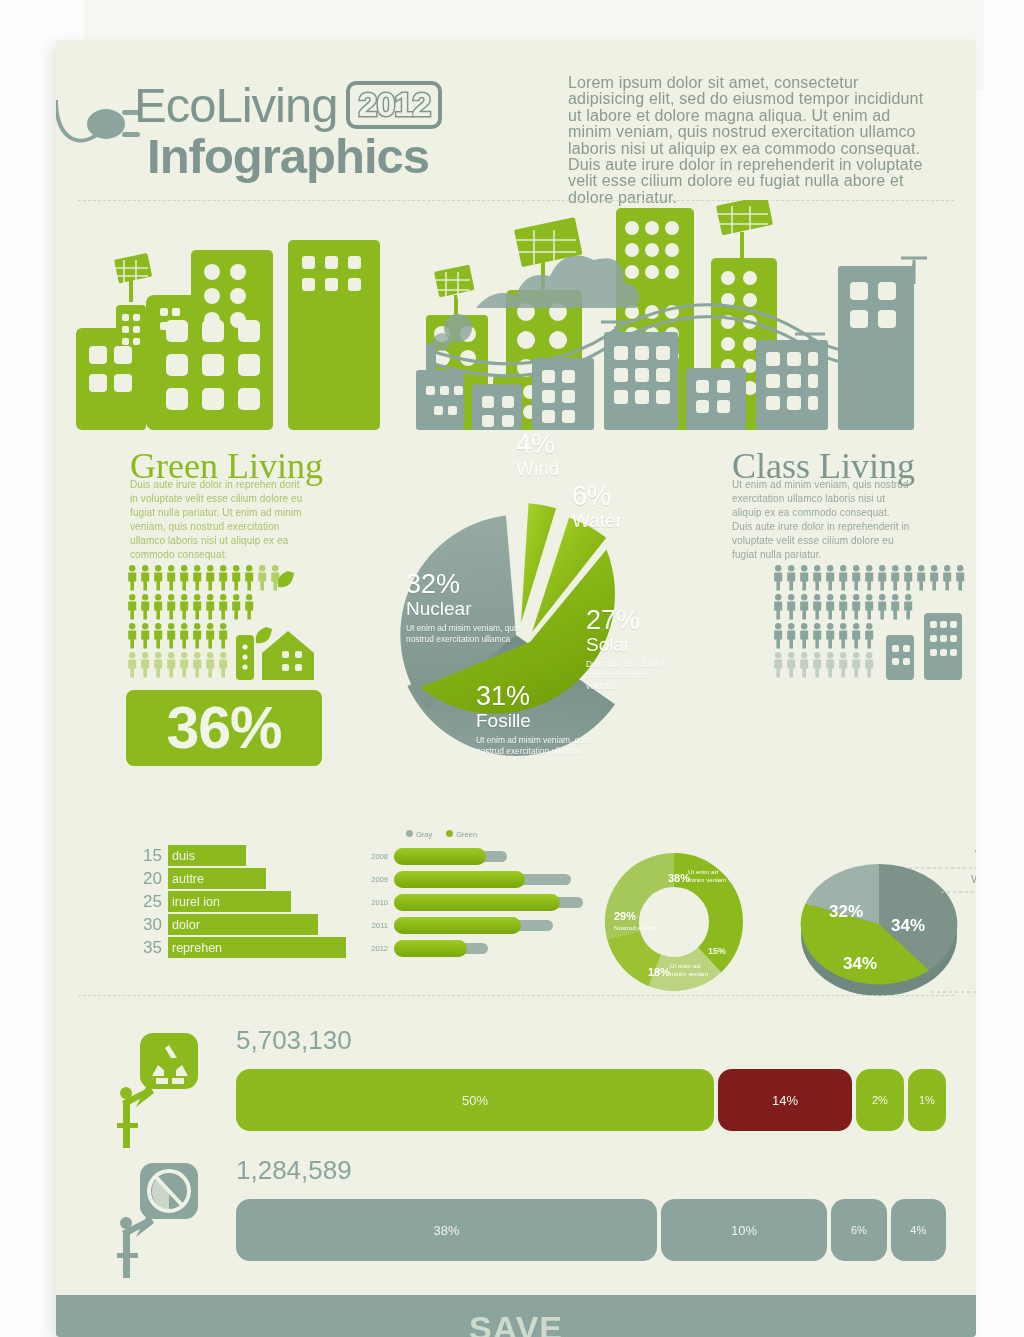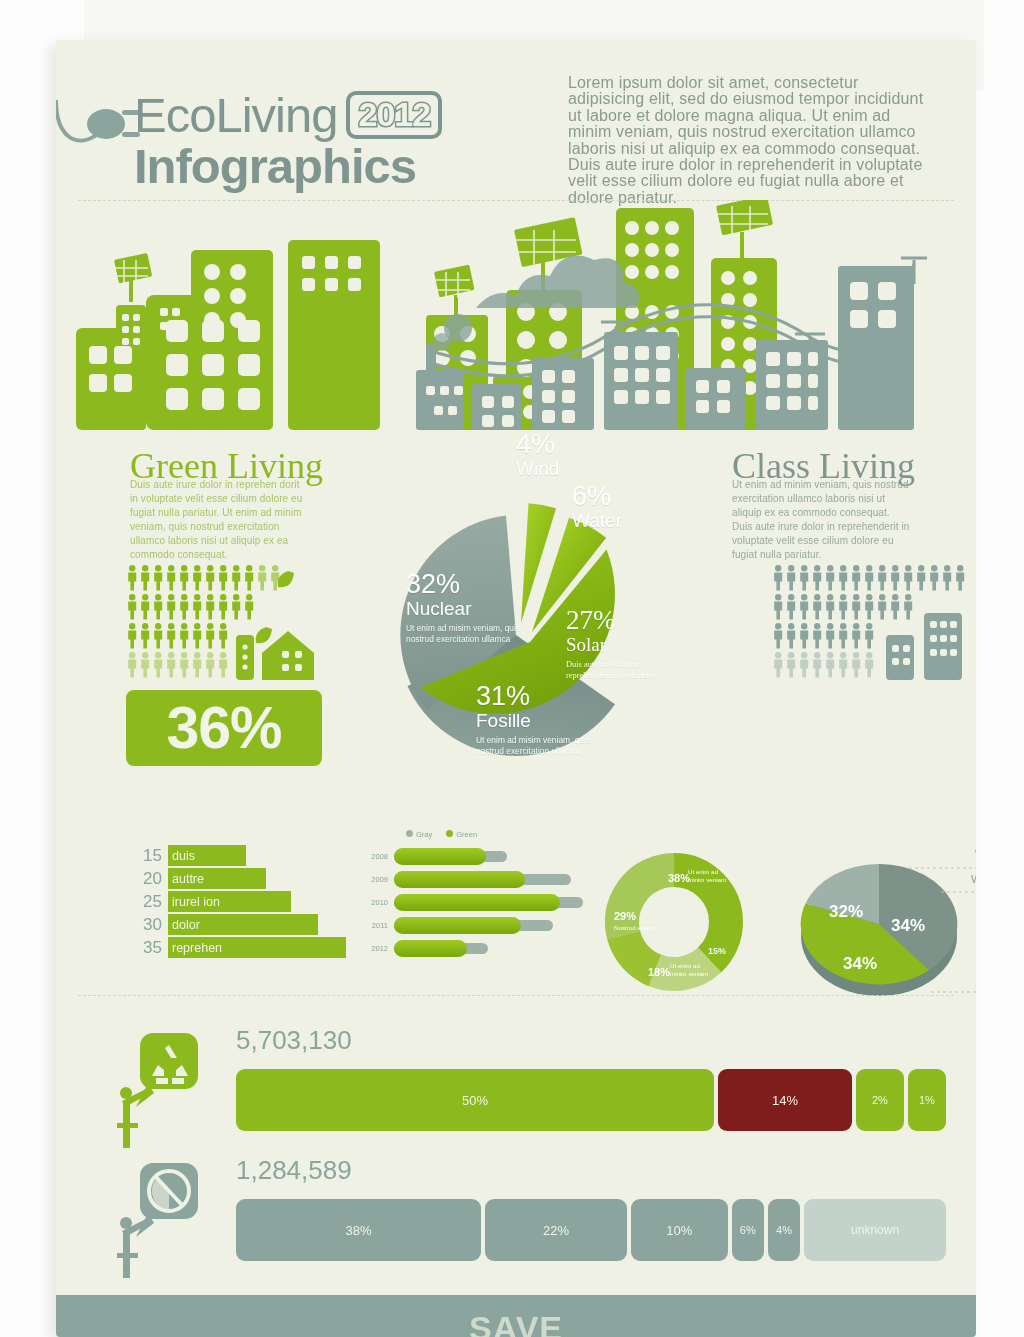--- a/index.html
+++ b/index.html
@@ -20,21 +20,21 @@
     width: 920px; height: 1297px;
     background: #eef1e4;
     border-radius: 4px;
     box-shadow: -6px 4px 14px rgba(120,130,110,.18);
     overflow: hidden;
   }
 
   
   .header { position:absolute; left:0; top:0; width:100%; height:155px; }
   .plug { position:absolute; left:-2px; top:48px; width:120px; height:70px; }
-  .title-wrap { position:absolute; left:78px; top:48px; }
+  .title-wrap { position:absolute; left:78px; top:38px;text-align:center; }
   .t1 { font-size: 49px; font-weight: 400; color:#7e968f; letter-spacing:-1px; line-height:54px;
         display:flex; align-items:center; }
   .t2 { font-size: 49px; font-weight: 700; color:#7e968f; letter-spacing:-1px; line-height:52px; margin-top:-2px;}
   .year-box { display:inline-block; border:4px solid #7e968f; border-radius:10px;
               padding:0px 8px 2px 8px; font-size:34px; font-weight:700; color:#eef1e4;
               background:transparent; margin-left:9px; line-height:38px;
               -webkit-text-stroke: 0px; }
   .year-box span { color:#eef1e4; -webkit-text-stroke:3px #7e968f; paint-order:stroke fill; }
   .intro { position:absolute; left:512px; top:35px; width:360px;
            font-size:16px; line-height:16.4px; color:#8a9b8e; letter-spacing:.15px; }
@@ -96,21 +96,21 @@
   .donut { position:absolute; left:540px; top:20px; width:160px; height:150px; }
   .pie3d { position:absolute; left:735px; top:10px; width:230px; height:175px; }
   .p3-leg { position:absolute; font-size:11.5px; color:#8ba49d; }
 
   
   .stacks { position:absolute; left:0; top:985px; width:100%; }
   .stack-row { position:absolute; left:60px; width:840px; height:125px; }
   .stk-icon { position:absolute; left:0; top:8px; width:90px; height:115px; }
   .stk-num { position:absolute; left:120px; top:0px; font-size:26px; color:#8ba49d; font-weight:400;}
   .stk-bars { position:absolute; left:120px; top:44px; height:62px; display:flex; gap:4px; width:710px;}
-  .stk-seg { border-radius:9px; display:flex; align-items:center; justify-content:center;
+  .stk-seg { border-radius:14px; display:flex; align-items:center; justify-content:center;
              color:#f1f4e8; font-size:13px; }
 
   
   .footer { position:absolute; left:0; bottom:0; width:100%; height:42px; background:#8ba49d; }
   .footer-txt { position:absolute; left:0; top:14px; width:100%; text-align:center;
                 color:#d5e0d2; font-size:34px; font-weight:700; letter-spacing:1px; opacity:.9; }
 </style>
 </head>
 <body>
 
@@ -559,21 +559,21 @@
       <div class="pie-lab" style="left:150px; top:20px; width:80px;">
         <div class="pie-pct">4%</div>
         <div class="pie-nm">Wind</div>
       </div>
 
       <div class="pie-lab" style="left:206px; top:72px; width:90px;">
         <div class="pie-pct">6%</div>
         <div class="pie-nm">Water</div>
       </div>
 
-      <div class="pie-lab" style="left:200px; top:196px; width:96px;font-family:Liberation Serif, serif;">
+      <div class="pie-lab" style="left:220px; top:196px; width:96px;">
         <div class="pie-pct">27%</div>
         <div class="pie-nm">Solar</div>
         <div class="pie-sub">Duis aute iure dolar in reprehen derit in voluptate</div>
       </div>
 
       <div class="pie-lab" style="left:110px; top:272px; width:120px;">
         <div class="pie-pct">31%</div>
         <div class="pie-nm">Fosille</div>
         <div class="pie-sub">Ut enim ad misim veniam, quis nostrud exercitation ullamca</div>
       </div>
@@ -737,25 +737,23 @@
           </g>
           <g>
             <circle cx="53" cy="28" r="20" fill="none" stroke="#eef1e4" stroke-width="4"></circle>
             <path d="M40 14 L66 42" stroke="#eef1e4" stroke-width="4"></path>
             <path d="M41 15 A20 20 0 0 0 53 48 L53 28 Z" fill="#eef1e4" opacity=".65"></path>
           </g>
         </svg>
         <div class="stk-num">1,284,589</div>
         <div class="stk-bars">
           <div class="stk-seg" style="flex:38;background:#8ba49d">38%</div>
-          <div class="stk-seg" style="flex:22;background:#8ba49d">22%</div>
           <div class="stk-seg" style="flex:15;background:#8ba49d">10%</div>
           <div class="stk-seg" style="flex:5;background:#8ba49d;font-size:11px">6%</div>
           <div class="stk-seg" style="flex:5;background:#8ba49d;font-size:11px">4%</div>
-          <div class="stk-seg" style="flex:22;background:#c3d2cb;color:#f1f4e8;font-size:12px">unknown</div>
         </div>
       </div>
     </div>
 
     <div class="footer">
       <div class="footer-txt">SAVE</div>
     </div>
 
   </div>
 </div>

